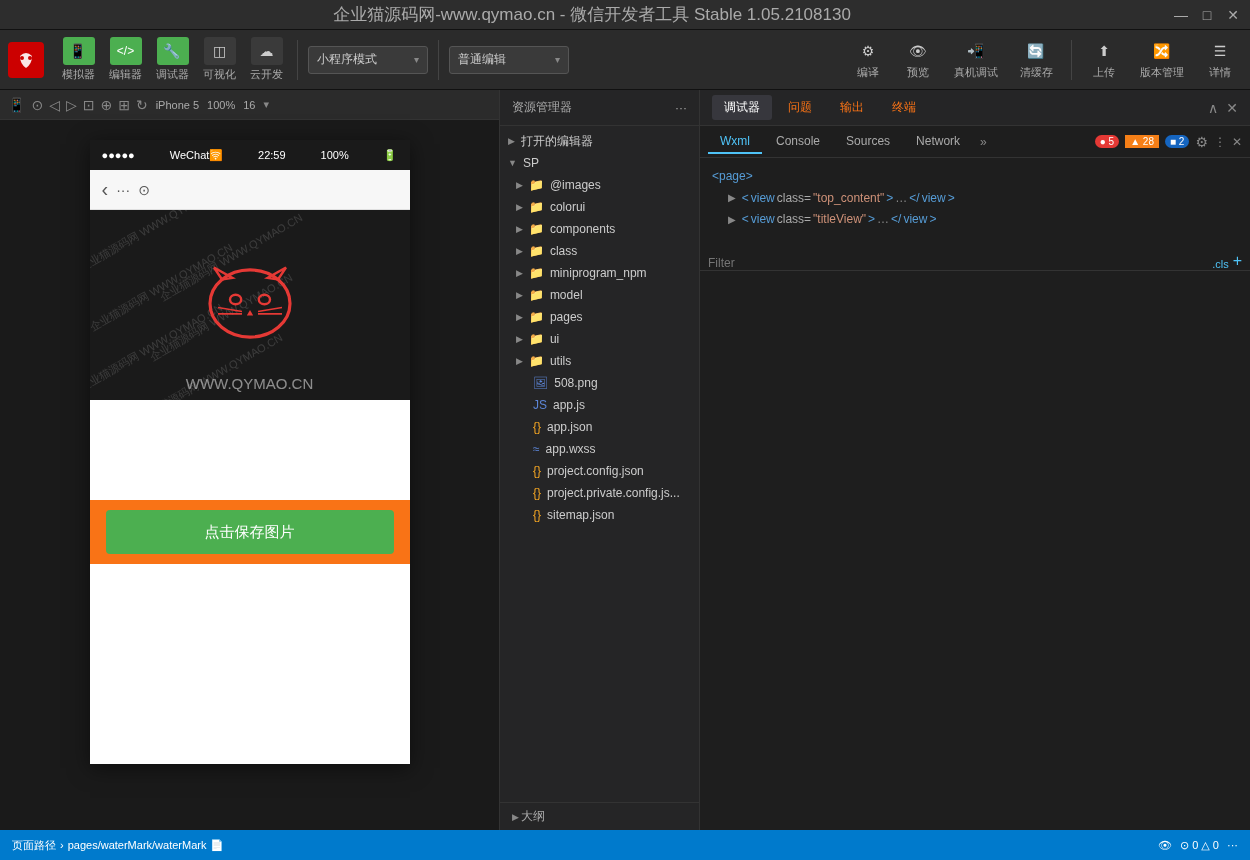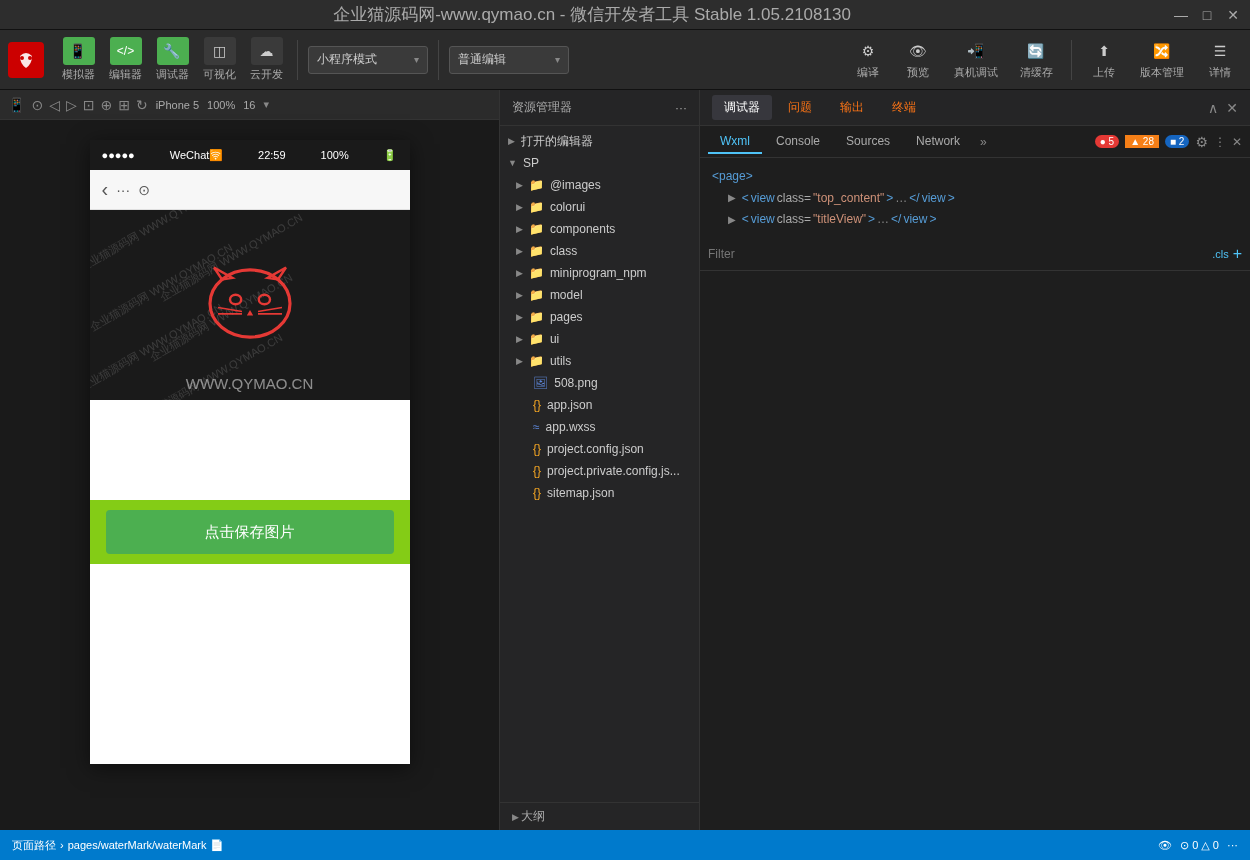--- a/index.html
+++ b/index.html
@@ -208,21 +208,21 @@
       text-align: center;
       font-size: 15px;
       color: rgba(255,255,255,0.5);
     }
     .phone-white-area {
       height: 100px;
       background: #fff;
     }
     .phone-btn-area {
       padding: 10px 16px;
-      background: #84cc16;
+      background: #f97316;
     }
     .save-btn {
       width: 100%;
       height: 44px;
       background: #4caf50;
       border: none;
       border-radius: 4px;
       color: white;
       font-size: 15px;
       cursor: pointer;
@@ -367,21 +367,21 @@
       padding: 4px 10px;
       font-size: 12px;
       color: #aaa;
       cursor: pointer;
     }
     .style-tab.active { color: #4fc3f7; border-bottom: 2px solid #4fc3f7; }
     .style-filter-bar {
       height: 32px;
       background: #1e1e1e;
       display: flex;
-      align-items: center;
+      align-items: flex-end;
       padding: 0 8px;
       border-bottom: 1px solid #333;
     }
     .style-filter-input {
       flex: 1;
       background: transparent;
       border: none;
       color: #ccc;
       font-size: 12px;
       outline: none;
@@ -640,20 +640,25 @@
         <span class="file-icon" style="color:#e6b800;">📁</span>
         <span>utils</span>
       </div>
 
       <div class="file-item file-indent-1">
         <span style="width:13px;"></span>
         <span class="file-icon" style="color:#5c85d6;">🖼</span>
         <span>508.png</span>
       </div>
 
+      <div class="file-item file-indent-1">
+        <span style="width:13px;"></span>
+        <span class="file-icon" style="color:#5c85d6;">JS</span>
+        <span>app.js</span>
+      </div>
 
       <div class="file-item file-indent-1">
         <span style="width:13px;"></span>
         <span class="file-icon" style="color:#f5a623;">{}</span>
         <span>app.json</span>
       </div>
 
       <div class="file-item file-indent-1">
         <span style="width:13px;"></span>
         <span class="file-icon" style="color:#5c85d6;">≈</span>

